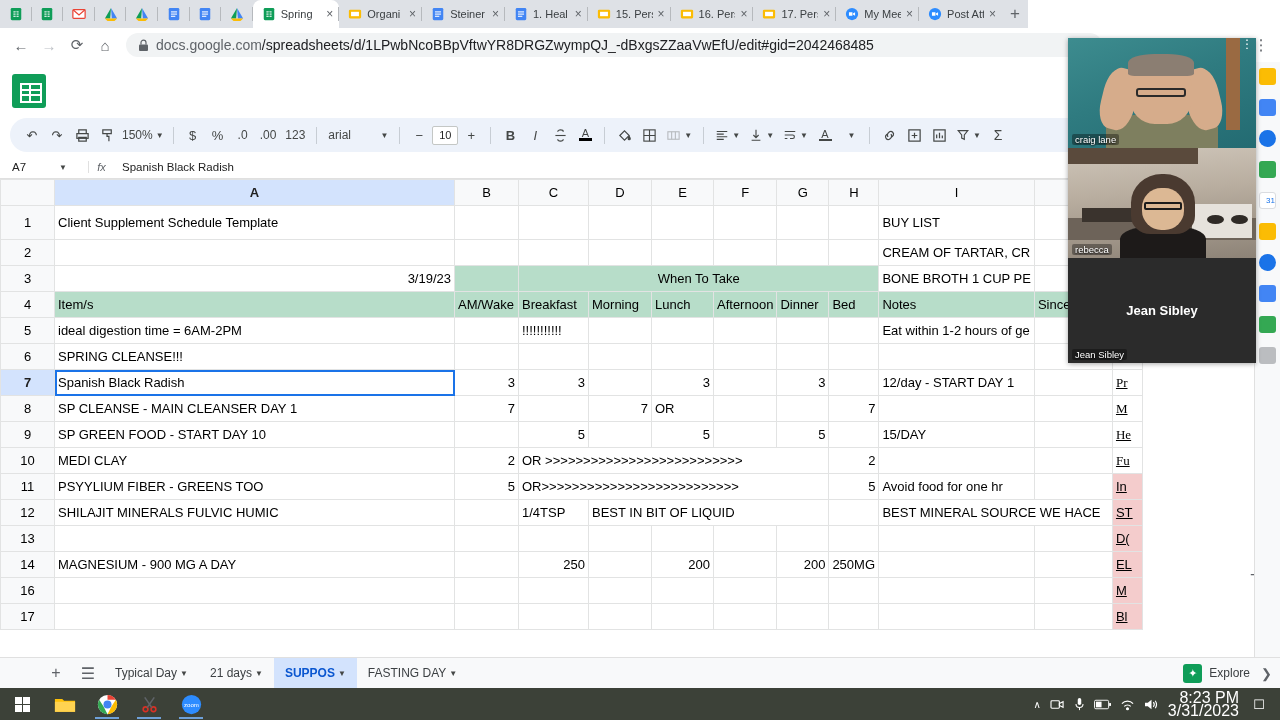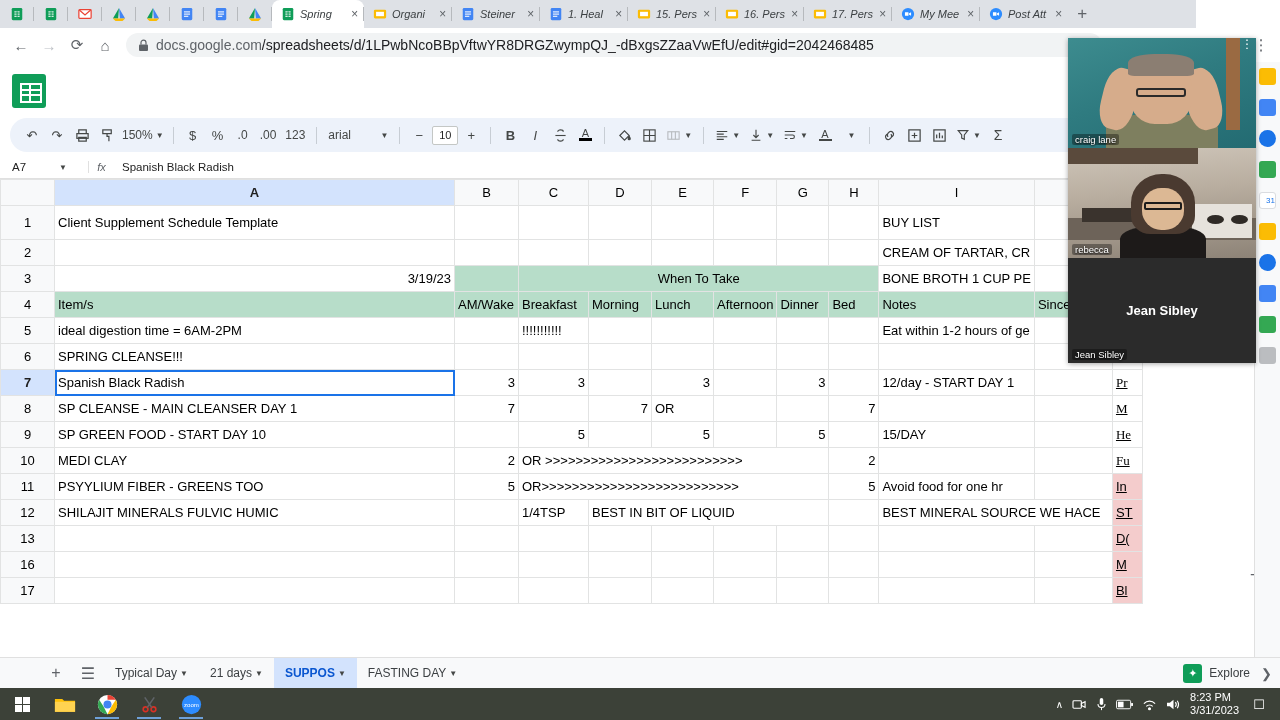--- a/index.html
+++ b/index.html
@@ -6,24 +6,23 @@
   html, body {
     width: 1280px; height: 720px;
     font-family: "Liberation Sans", sans-serif;
     overflow: hidden;
     background: #fff;
   }
   #app { position: relative; width: 1280px; height: 720px; }
 
   
   .tabstrip {
-    position: absolute; top: 0; left: 0; width: 1196px; height: 28px;
+    position: absolute; top: 0; left: 0; width: 1028px; height: 28px;
     background: #dee1e6; display: flex; align-items: flex-end;
     padding-left: 0;
-    font-style: italic;
   }
   .pintab {
     width: 34px; height: 28px; display: flex; align-items: center;
     justify-content: center; position: relative;
   }
   .pintab::after {
     content: ""; position: absolute; right: 0; top: 7px;
     width: 1px; height: 14px; background: #b6b9bd;
   }
   .pintab:last-of-type::after { display: none; }
@@ -275,21 +274,21 @@
     width: 232px; height: 28px; background: #dcdcdc; display: flex;
     align-items: center; padding: 0 8px; gap: 8px; font-size: 11.5px;
     color: #2b2b2b;
   }
   .tbapp { width: 42px; height: 32px; display: flex; align-items: center;
     justify-content: center; position: relative; }
   .tbapp.open::after { content: ""; position: absolute; bottom: 1px;
     left: 9px; width: 24px; height: 2px; background: #6ea0d8; }
   .tray { margin-left: auto; display: flex; align-items: center; gap: 9px;
     padding-right: 10px; color: #fff; font-size: 12px; }
-  .clock { font-size: 11px; line-height: 13px; text-align: left;
+  .clock { font-size: 16px; line-height: 13px; text-align: right;
     color: #fff; }
   .notifbtn { width: 22px; text-align: center; color: #fff; font-size: 13px; }
 </style>
 </head>
 <body>
 
 <div id="app">
 
   <div class="tabstrip">
     <div class="pintab">
@@ -833,20 +832,34 @@
           <td></td>
           <td></td>
           <td></td>
           <td></td>
           <td></td>
           <td></td>
           <td></td>
           <td class="pinkcell">D(</td>
         </tr>
 
+        <tr>
+          <td class="rowhdr">14</td>
+          <td>MAGNESIUM - 900 MG A DAY</td>
+          <td></td>
+          <td class="r">250</td>
+          <td></td>
+          <td class="r">200</td>
+          <td></td>
+          <td class="r">200</td>
+          <td>250MG</td>
+          <td></td>
+          <td></td>
+          <td class="pinkcell">EL</td>
+        </tr>
 
 
         <tr>
           <td class="rowhdr">16</td>
           <td></td>
           <td></td>
           <td></td>
           <td></td>
           <td></td>
           <td></td>

